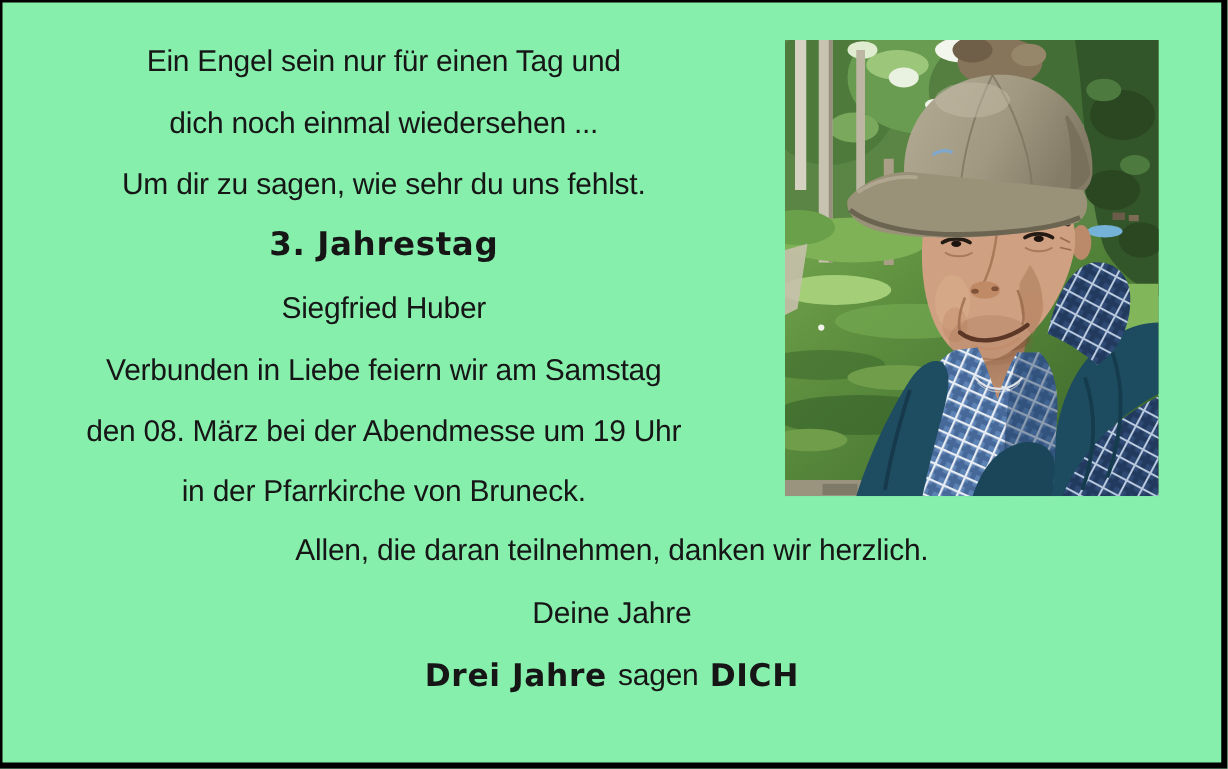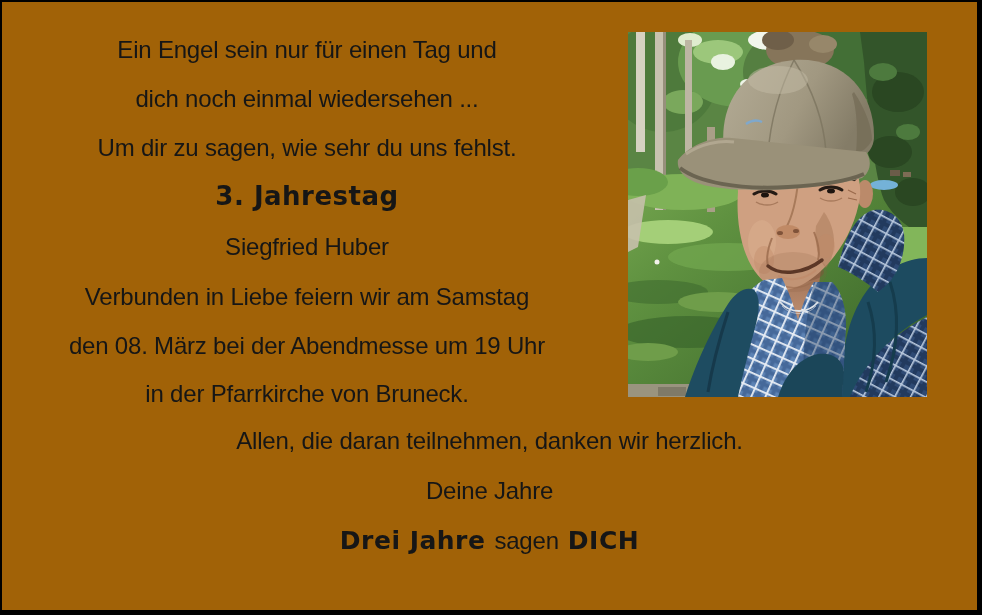--- a/index.html
+++ b/index.html
@@ -1,20 +1,20 @@
 <!DOCTYPE html>
 <html><head>
 <meta charset="utf-8">
 <style>
   html,body{margin:0;padding:0;background:#888;}
   .card{
     position:relative;
     width:982px;height:615px;
     box-sizing:border-box;
-    background:#a16207;
+    background:#86efac;
     border-style:solid;border-color:#000;
     border-width:2px 5px 5px 2px;
     font-family:"Liberation Sans",sans-serif;
     color:#161616;
     overflow:hidden;
   }
   .line{
     position:absolute;
     height:34px;line-height:34px;
     font-size:24px;

